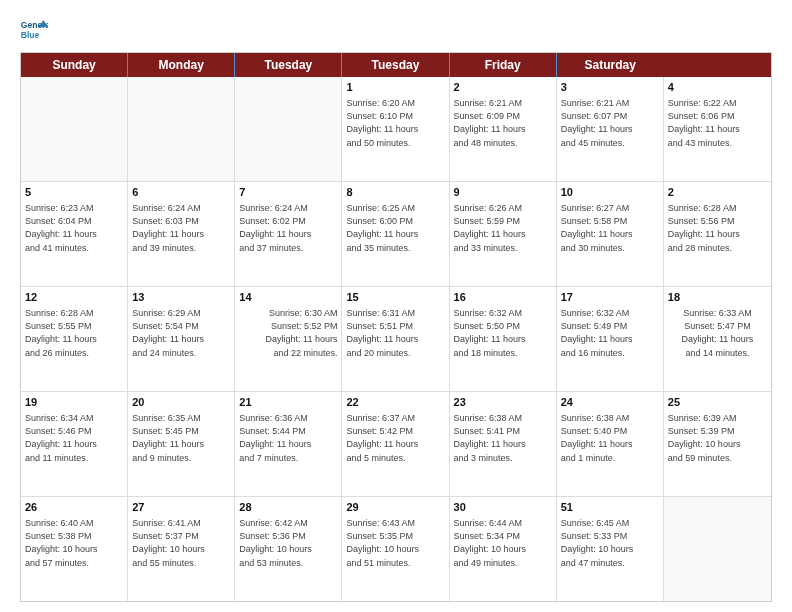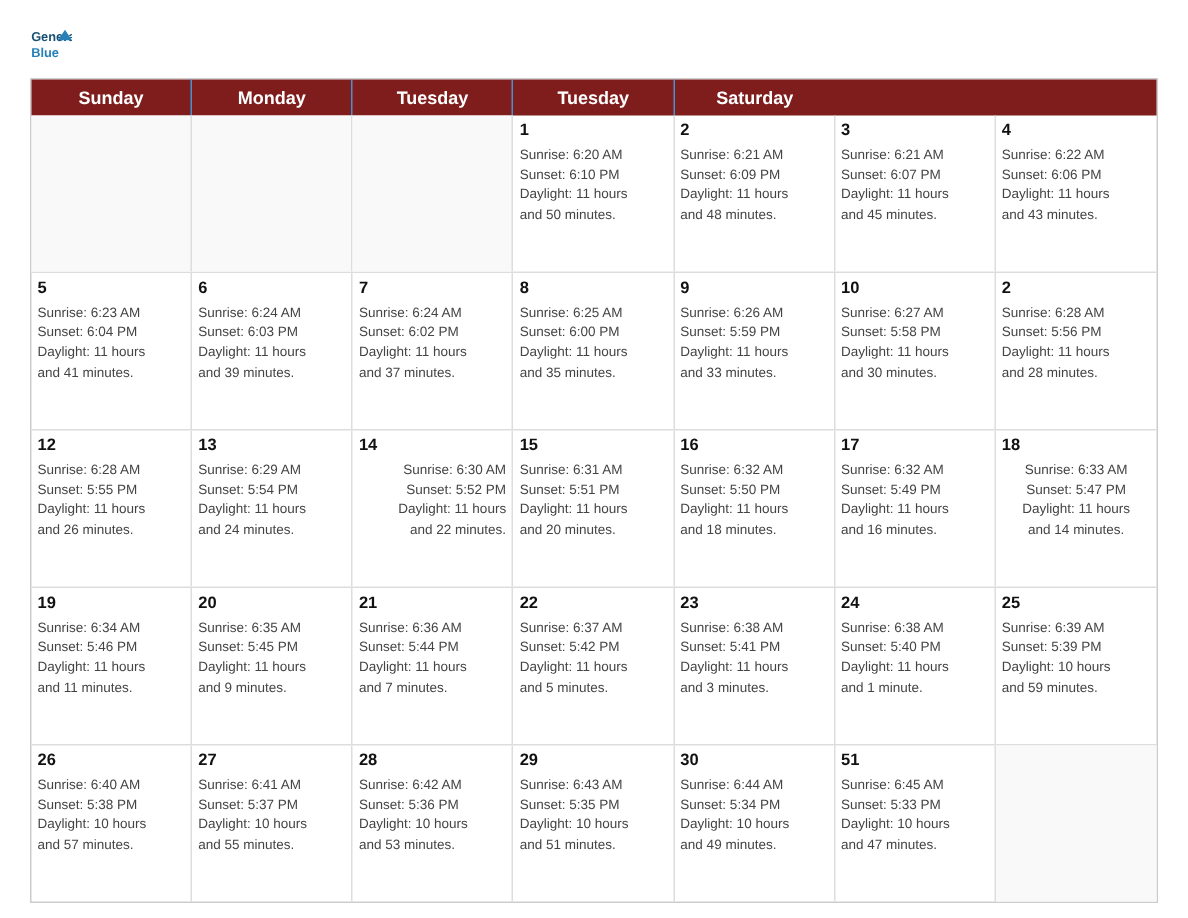--- a/index.html
+++ b/index.html
@@ -126,20 +126,21 @@
       <div class="calendar-subtitle"></div>
     </div>
   </div>
 
   <div class="calendar">
     <div class="calendar-header-row">
       <div class="day-header">Sunday</div>
       <div class="day-header">Monday</div>
       <div class="day-header">Tuesday</div>
       <div class="day-header">Tuesday</div>
+      <div class="day-header">Friday</div>
       <div class="day-header">Saturday</div>
     </div>
     <div class="calendar-body" id="calendar-body">
     <div class="calendar-row">
           <div class="calendar-cell cell-empty"></div>
           <div class="calendar-cell cell-empty"></div>
           <div class="calendar-cell cell-empty"></div>
           <div class="calendar-cell">
             <div class="cell-day-number">1</div>
             <div class="cell-info" style="white-space: pre-line;">Sunrise: 6:20 AM

